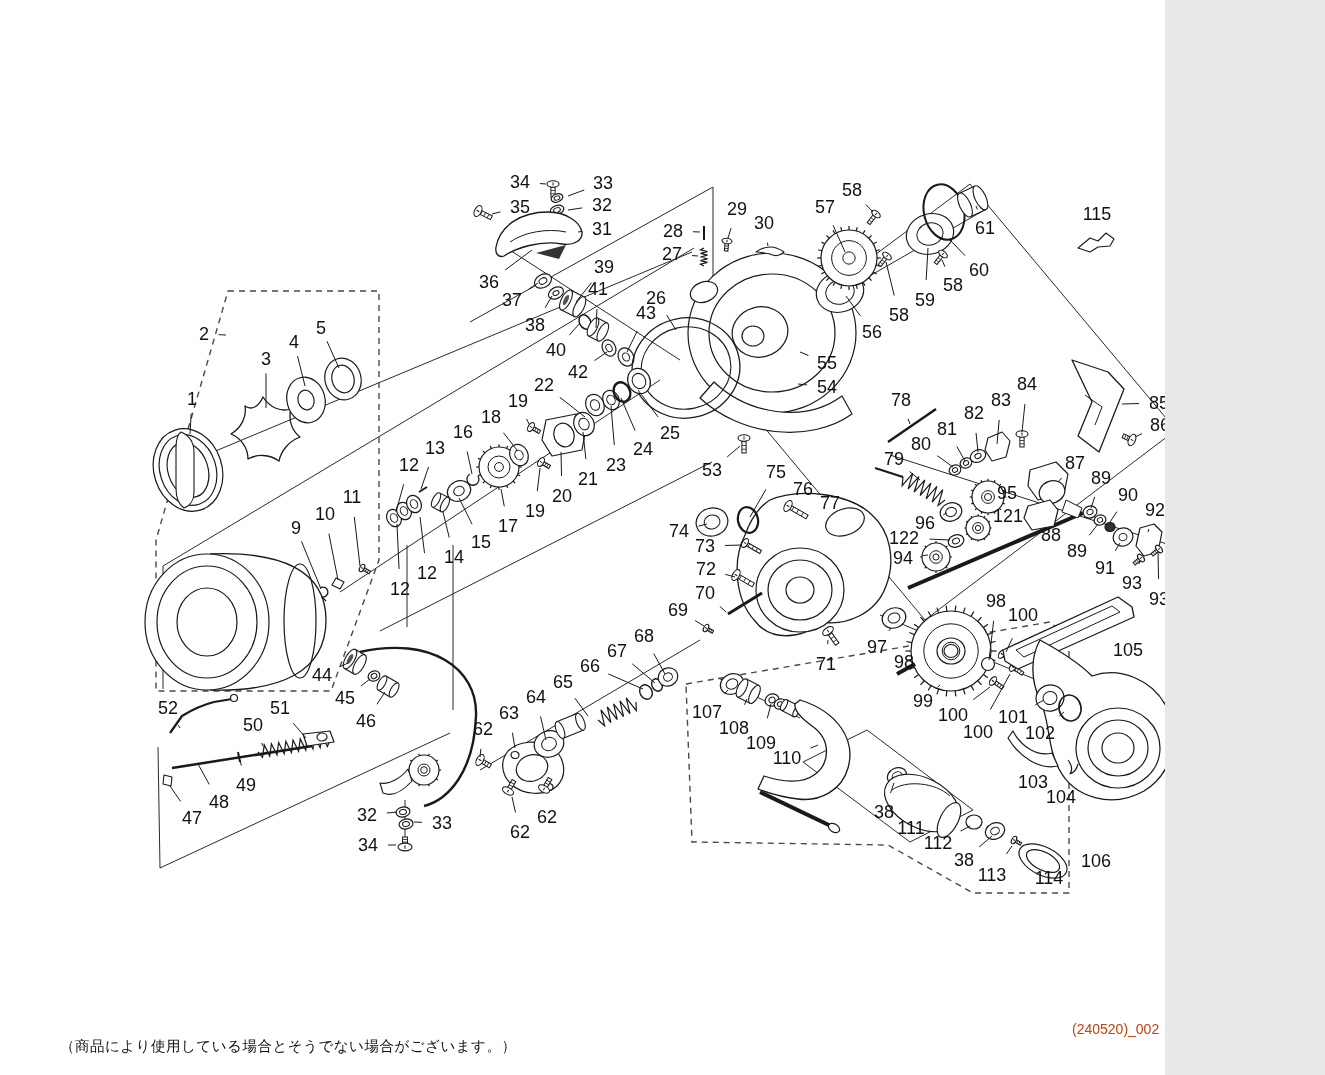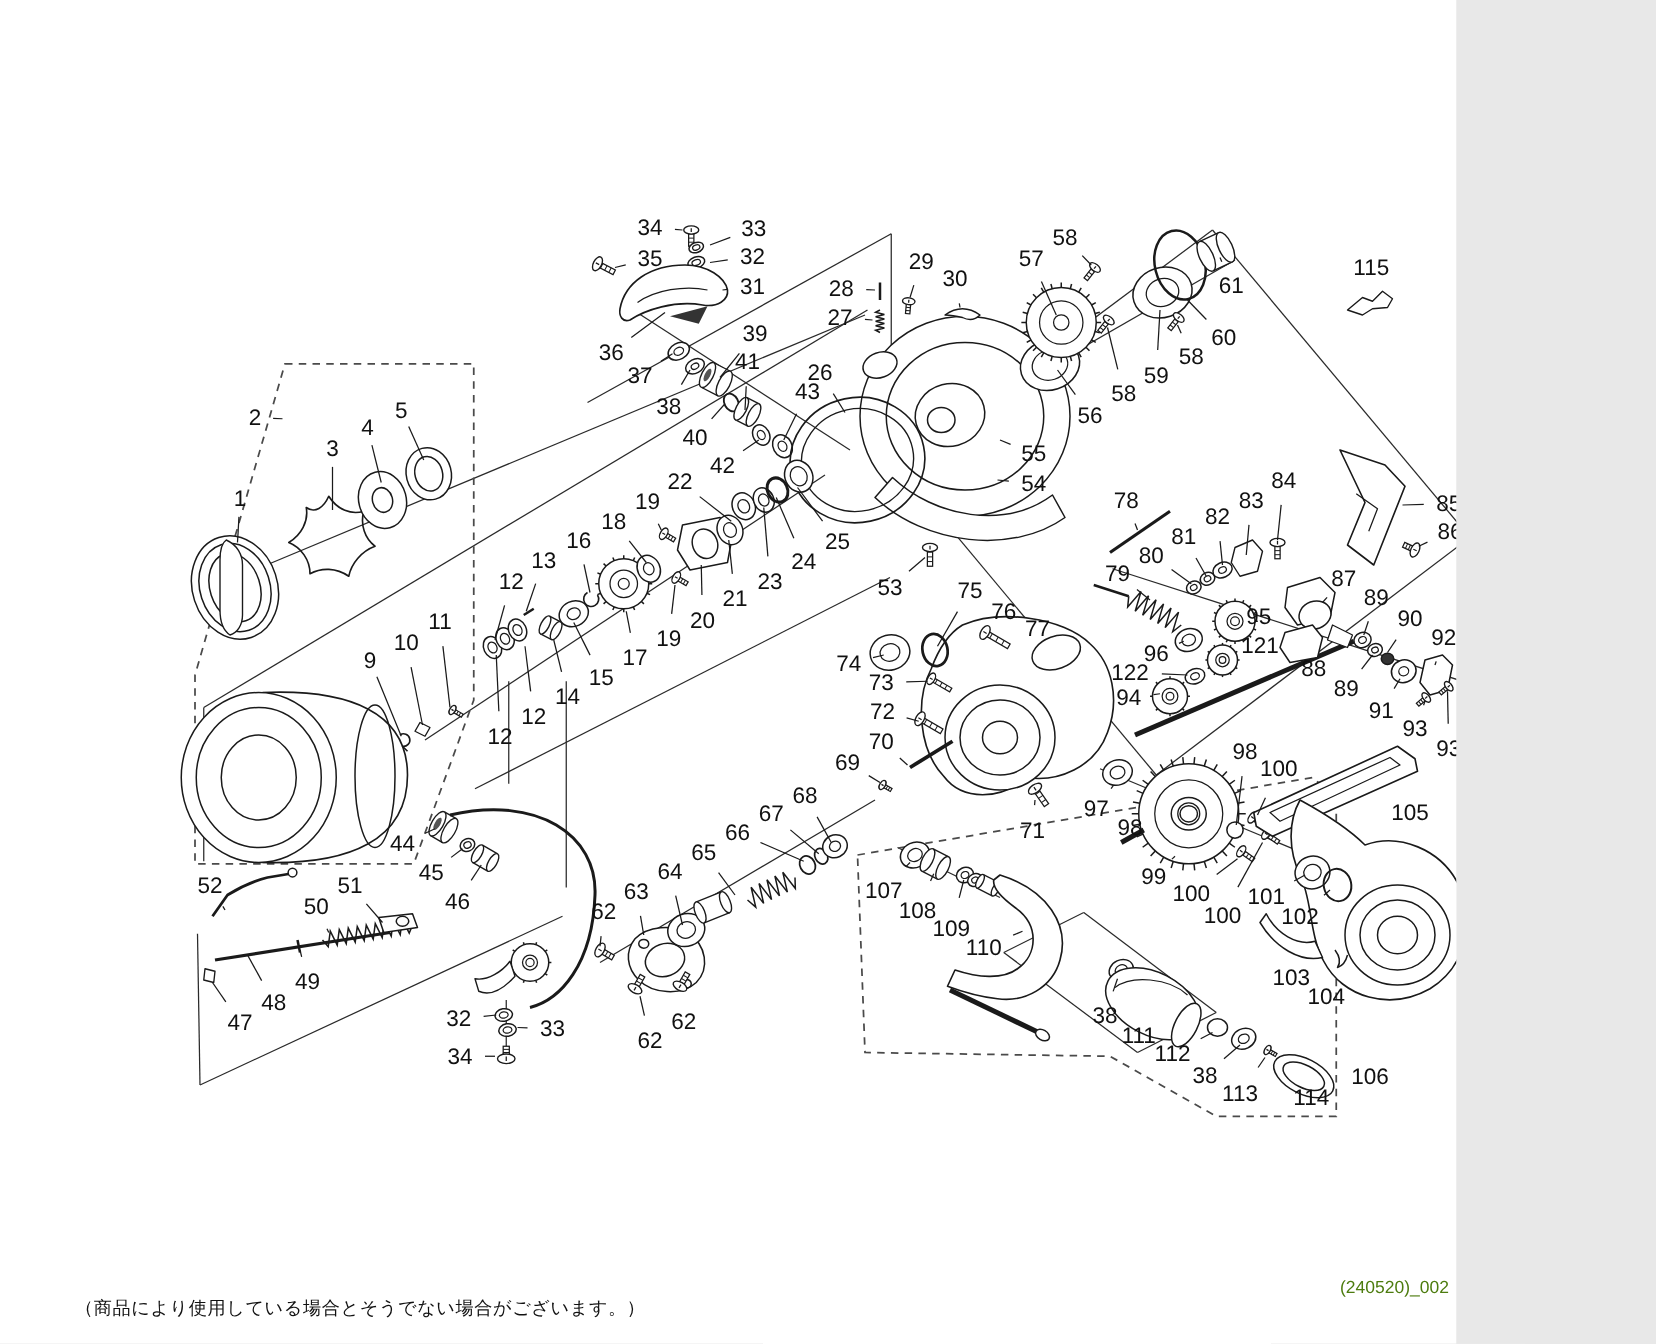--- a/index.html
+++ b/index.html
@@ -3,21 +3,21 @@
 <meta charset="utf-8">
 <style>
   html,body{margin:0;padding:0;background:#e8e8e8;}
   .page{width:1165px;height:1075px;background:#ffffff;position:relative;overflow:hidden;
         font-family:"Liberation Sans",sans-serif;}
   svg{position:absolute;left:0;top:0;}
   svg text{font-family:"Liberation Sans","DejaVu Sans",sans-serif;}
   .footer-note{position:absolute;left:38px;color:#111;font-size:14.5px;letter-spacing:0.5px;white-space:nowrap;}
   .fn1{top:1007px;}
   .fn2{top:1037px;left:60px;}
-  .doc-number{position:absolute;left:1072px;top:1021px;color:#4d7c0f;font-size:14px;white-space:nowrap;}
+  .doc-number{position:absolute;left:1072px;top:1021px;color:#c2410c;font-size:14px;white-space:nowrap;}
 </style>
 </head>
 <body>
 
 <div class="page">
   <svg id="d" width="1325" height="1075" viewBox="0 0 1325 1075">
     <g id="construction-layer">
         <line x1="206" y1="455" x2="692" y2="252" stroke="#2a2a2a" stroke-width="1"></line>
         <line x1="163" y1="566" x2="694" y2="248" stroke="#2a2a2a" stroke-width="1"></line>
         <line x1="163" y1="566" x2="163" y2="689" stroke="#2a2a2a" stroke-width="1"></line>

